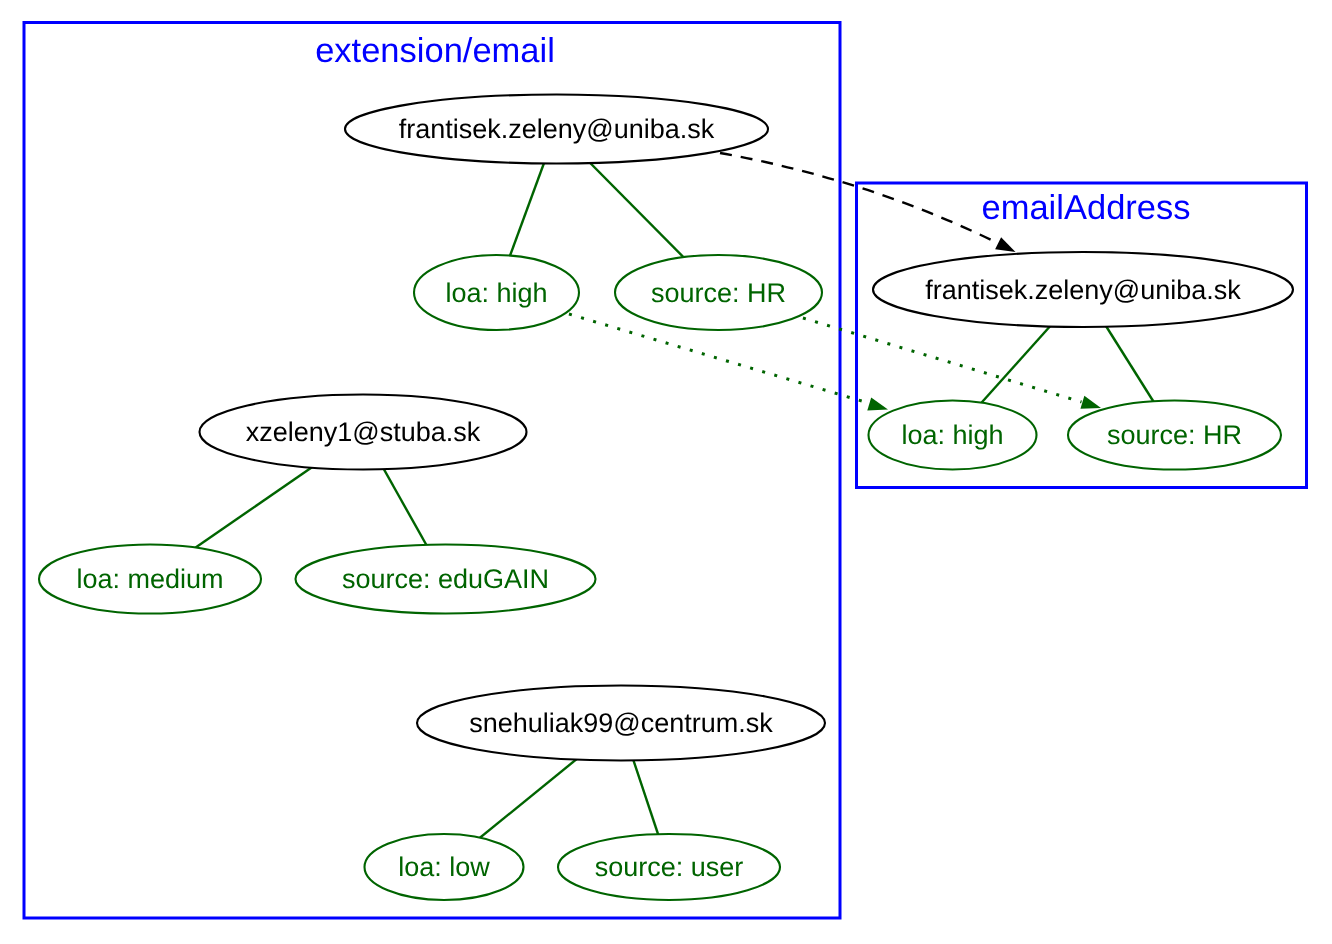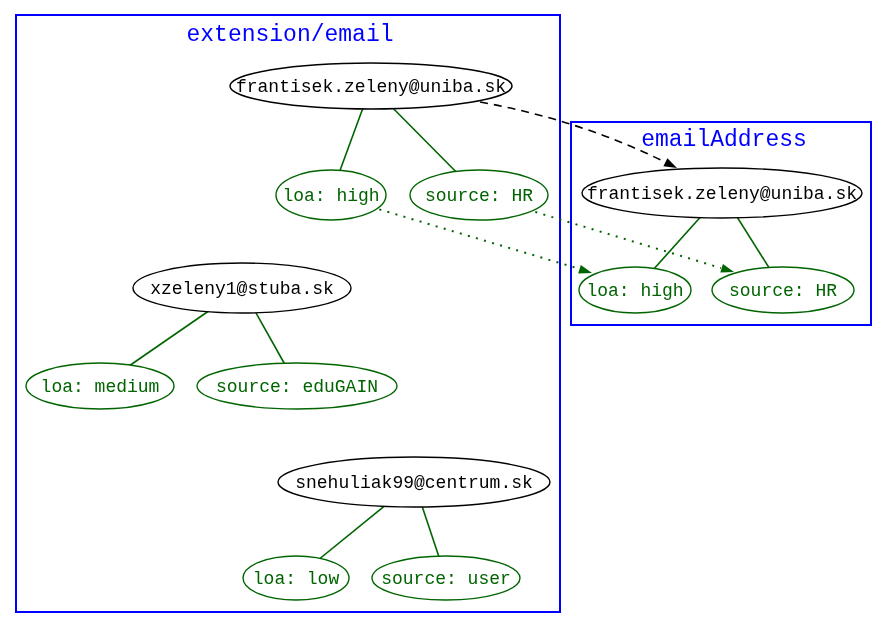--- a/index.html
+++ b/index.html
@@ -5,21 +5,21 @@
   html, body {
     margin: 0;
     padding: 0;
     background: #ffffff;
   }
   .stage {
     position: relative;
     width: 888px;
     height: 629px;
     background: #ffffff;
-    font-family: Liberation Mono, monospace;
+    font-family: Liberation Sans, sans-serif;
   }
   svg { display: block; }
   .cluster-box {
     fill: none;
     stroke: #0000ff;
     stroke-width: 2;
   }
   .cluster-label {
     fill: #0000ff;
     font-size: 23px;

